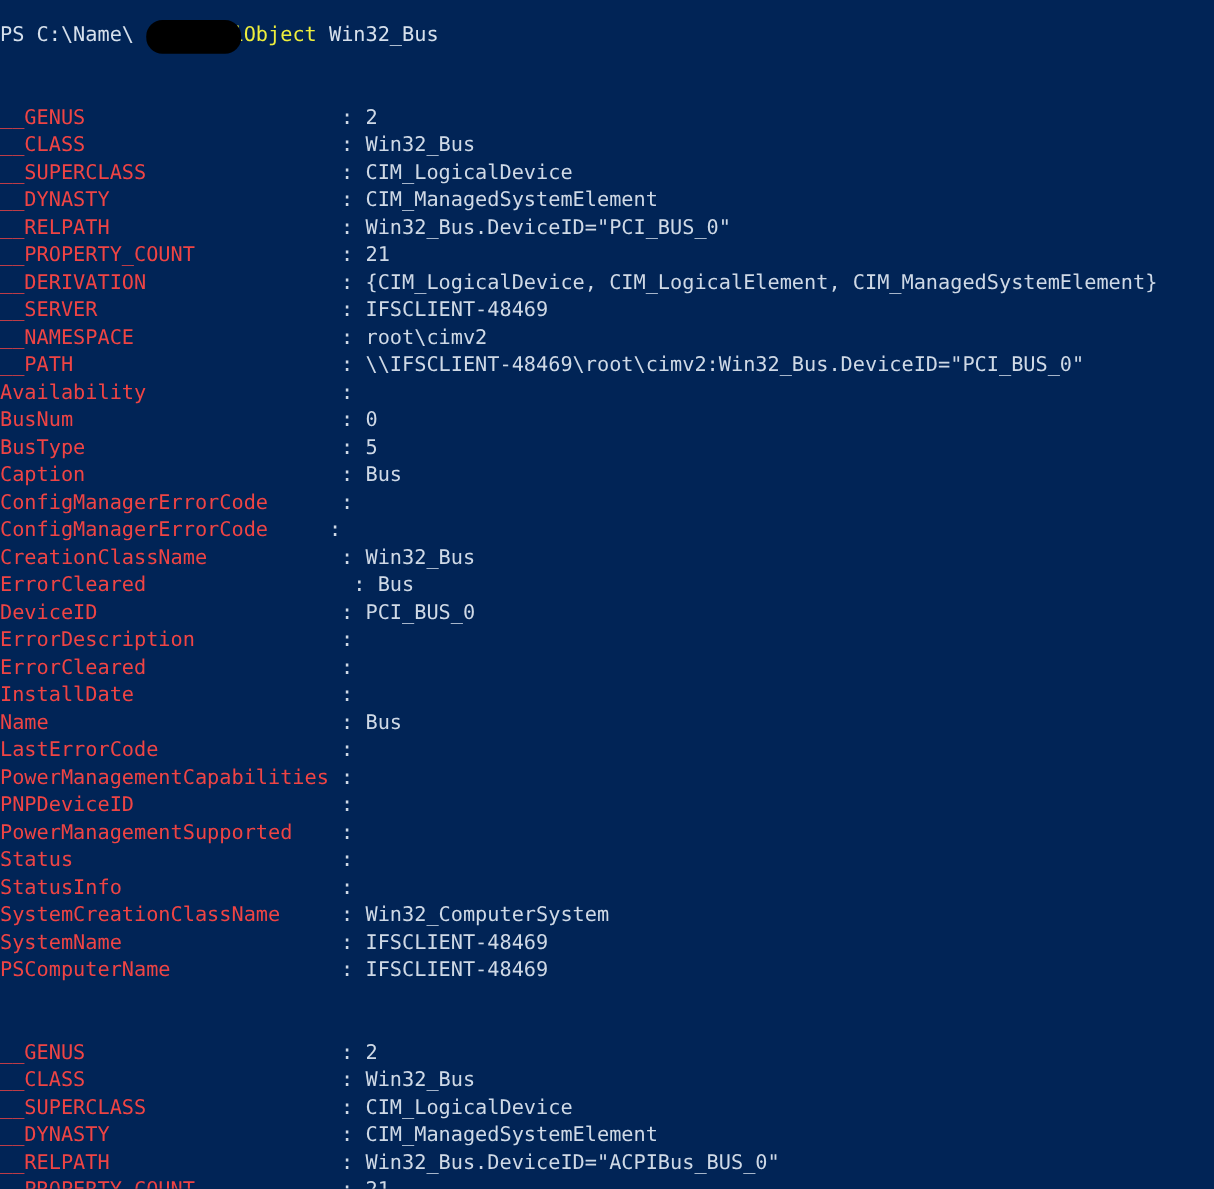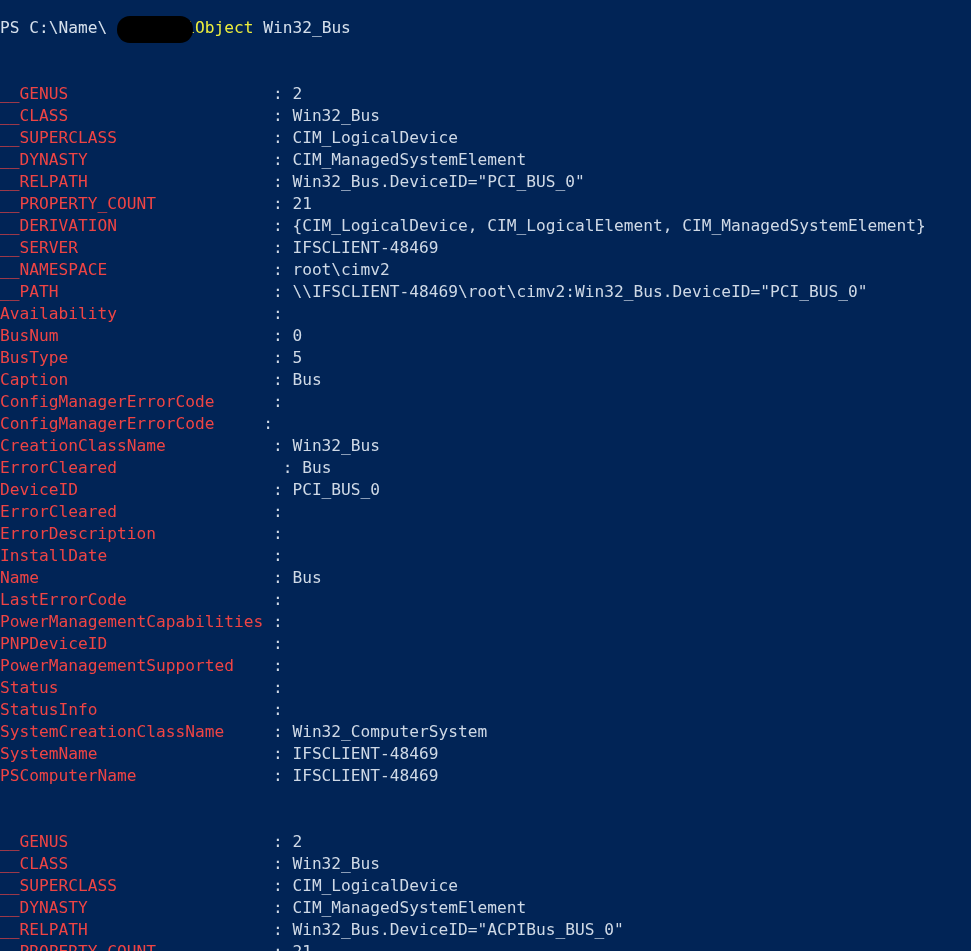--- a/index.html
+++ b/index.html
@@ -97,22 +97,22 @@
         <div class="line"><span class="prop-name">__PATH</span><span class="prop-sep">                      :</span><span class="prop-val"> \\IFSCLIENT-48469\root\cimv2:Win32_Bus.DeviceID="PCI_BUS_0"</span></div>
         <div class="line"><span class="prop-name">Availability</span><span class="prop-sep">                :</span><span class="prop-val"></span></div>
         <div class="line"><span class="prop-name">BusNum</span><span class="prop-sep">                      :</span><span class="prop-val"> 0</span></div>
         <div class="line"><span class="prop-name">BusType</span><span class="prop-sep">                     :</span><span class="prop-val"> 5</span></div>
         <div class="line"><span class="prop-name">Caption</span><span class="prop-sep">                     :</span><span class="prop-val"> Bus</span></div>
         <div class="line"><span class="prop-name">ConfigManagerErrorCode</span><span class="prop-sep">      :</span><span class="prop-val"></span></div>
         <div class="line"><span class="prop-name">ConfigManagerErrorCode</span><span class="prop-sep">     :</span><span class="prop-val"></span></div>
         <div class="line"><span class="prop-name">CreationClassName</span><span class="prop-sep">           :</span><span class="prop-val"> Win32_Bus</span></div>
         <div class="line"><span class="prop-name">ErrorCleared</span><span class="prop-sep">                 :</span><span class="prop-val"> Bus</span></div>
         <div class="line"><span class="prop-name">DeviceID</span><span class="prop-sep">                    :</span><span class="prop-val"> PCI_BUS_0</span></div>
+        <div class="line"><span class="prop-name">ErrorDescription</span><span class="prop-sep">            :</span><span class="prop-val"></span></div>
         <div class="line"><span class="prop-name">ErrorCleared</span><span class="prop-sep">                :</span><span class="prop-val"></span></div>
-        <div class="line"><span class="prop-name">ErrorDescription</span><span class="prop-sep">            :</span><span class="prop-val"></span></div>
         <div class="line"><span class="prop-name">InstallDate</span><span class="prop-sep">                 :</span><span class="prop-val"></span></div>
         <div class="line"><span class="prop-name">Name</span><span class="prop-sep">                        :</span><span class="prop-val"> Bus</span></div>
         <div class="line"><span class="prop-name">LastErrorCode</span><span class="prop-sep">               :</span><span class="prop-val"></span></div>
         <div class="line"><span class="prop-name">PowerManagementCapabilities</span><span class="prop-sep"> :</span><span class="prop-val"></span></div>
         <div class="line"><span class="prop-name">PNPDeviceID</span><span class="prop-sep">                 :</span><span class="prop-val"></span></div>
         <div class="line"><span class="prop-name">PowerManagementSupported</span><span class="prop-sep">    :</span><span class="prop-val"></span></div>
         <div class="line"><span class="prop-name">Status</span><span class="prop-sep">                      :</span><span class="prop-val"></span></div>
         <div class="line"><span class="prop-name">StatusInfo</span><span class="prop-sep">                  :</span><span class="prop-val"></span></div>
         <div class="line"><span class="prop-name">SystemCreationClassName</span><span class="prop-sep">     :</span><span class="prop-val"> Win32_ComputerSystem</span></div>
         <div class="line"><span class="prop-name">SystemName</span><span class="prop-sep">                  :</span><span class="prop-val"> IFSCLIENT-48469</span></div>

